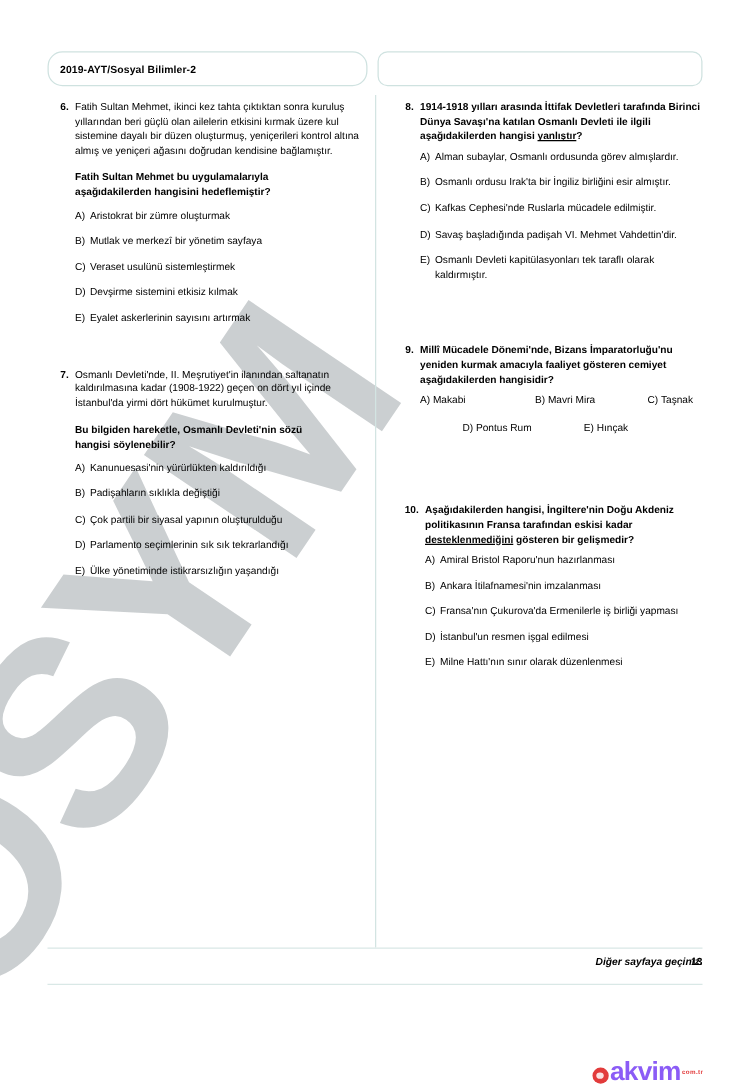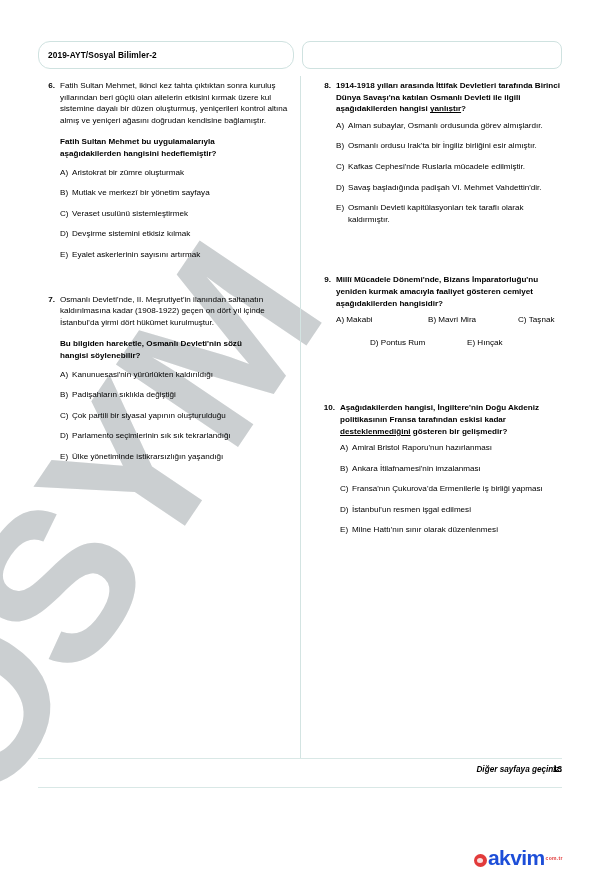--- a/index.html
+++ b/index.html
@@ -247,21 +247,21 @@
     left: 3px; top: 4px;
     width: 6px; height: 5px;
     border-radius: 50%;
     background: #ffffff;
     opacity: 0.85;
   }
   #logo-word {
     font-family: "Liberation Sans", sans-serif;
     font-size: 21px;
     font-weight: 700;
-    color: #1d4ed8;
+    color: #8b5cf6;
     letter-spacing: -0.6px;
     line-height: 21px;
   }
   #logo-tld {
     font-family: "Liberation Sans", sans-serif;
     font-size: 5px;
     font-weight: 700;
     color: #e23b3b;
     line-height: 5.4px;
     letter-spacing: 0.3px;

